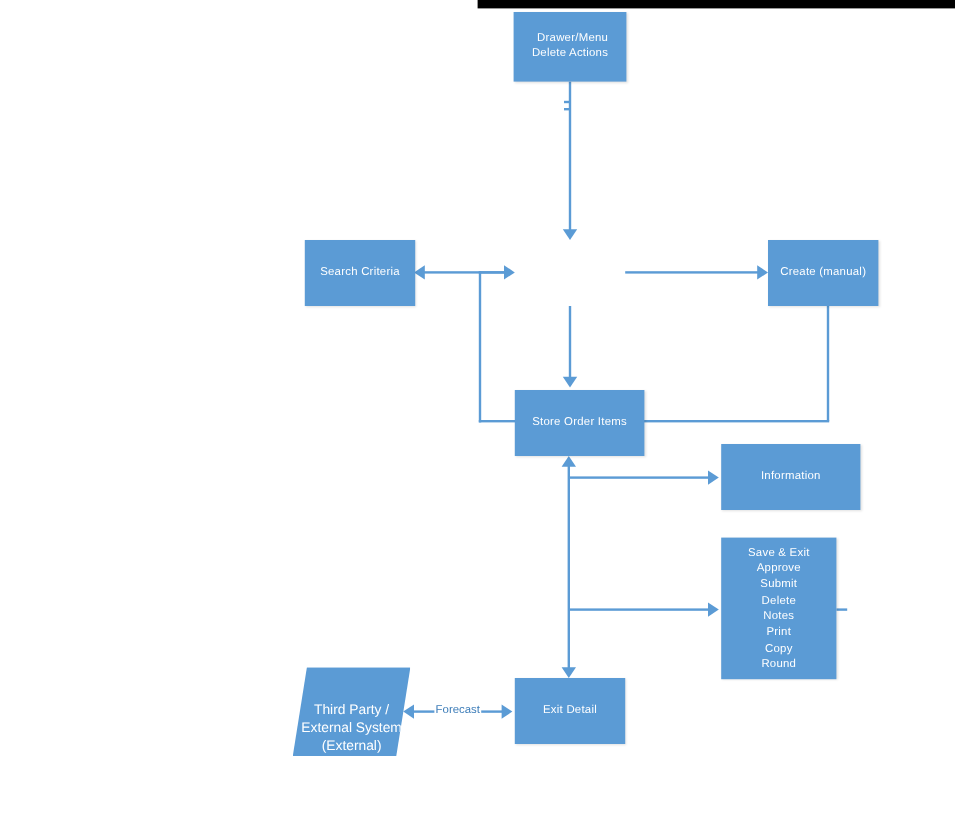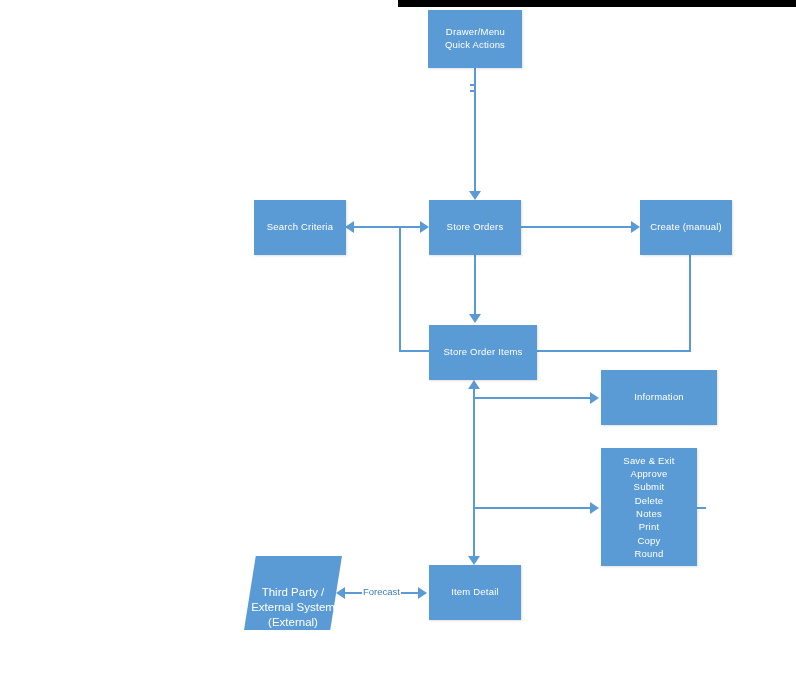--- a/index.html
+++ b/index.html
@@ -145,31 +145,28 @@
   <div class="ln lh" style="left:697px; top:507px; width:9px;"></div>
 
   <div class="ln lh" style="left:343px; top:592px; width:78px;"></div>
   <div class="arrow ar-left" style="left:336px; top:587px;"></div>
   <div class="arrow ar-right" style="left:418px; top:587px;"></div>
   <div class="edge-label" style="left:362px; top:586px;">Forecast</div>
 
   <div class="node node-drawer">
     <div>
       <span>Drawer/Menu</span>
-      <span>Quick Actions</span>
+      <span>Delete Actions</span>
     </div>
   </div>
 
   <div class="node node-search">
     <span>Search Criteria</span>
   </div>
 
-  <div class="node node-orders">
-    <span>Store Orders</span>
-  </div>
 
   <div class="node node-create">
     <span>Create (manual)</span>
   </div>
 
   <div class="node node-items">
     <span>Store Order Items</span>
   </div>
 
   <div class="node node-info">
@@ -183,21 +180,21 @@
       <span>Submit</span>
       <span>Delete</span>
       <span>Notes</span>
       <span>Print</span>
       <span>Copy</span>
       <span>Round</span>
     </div>
   </div>
 
   <div class="node node-detail">
-    <span>Item Detail</span>
+    <span>Exit Detail</span>
   </div>
 
   <div class="node-external">
     <div>
       <span>Third Party /</span>
       <span>External</span>
       <span>System</span>
       <span>(External)</span>
     </div>
   </div>

